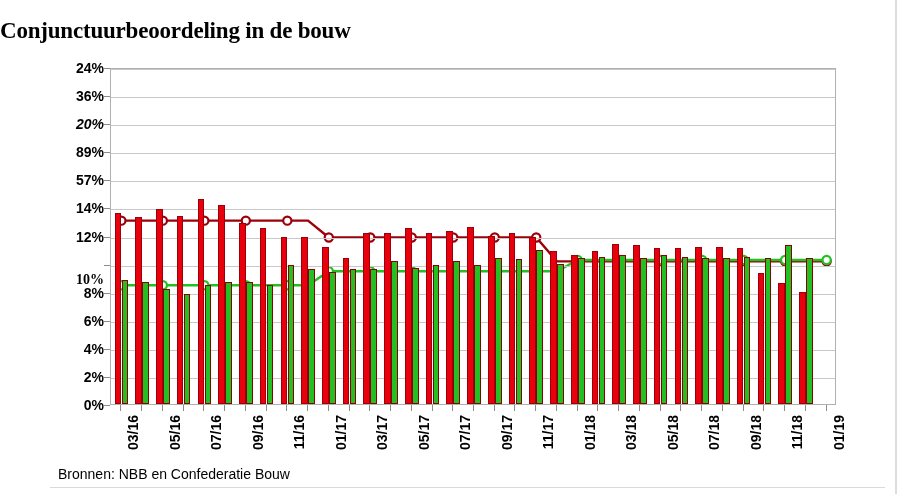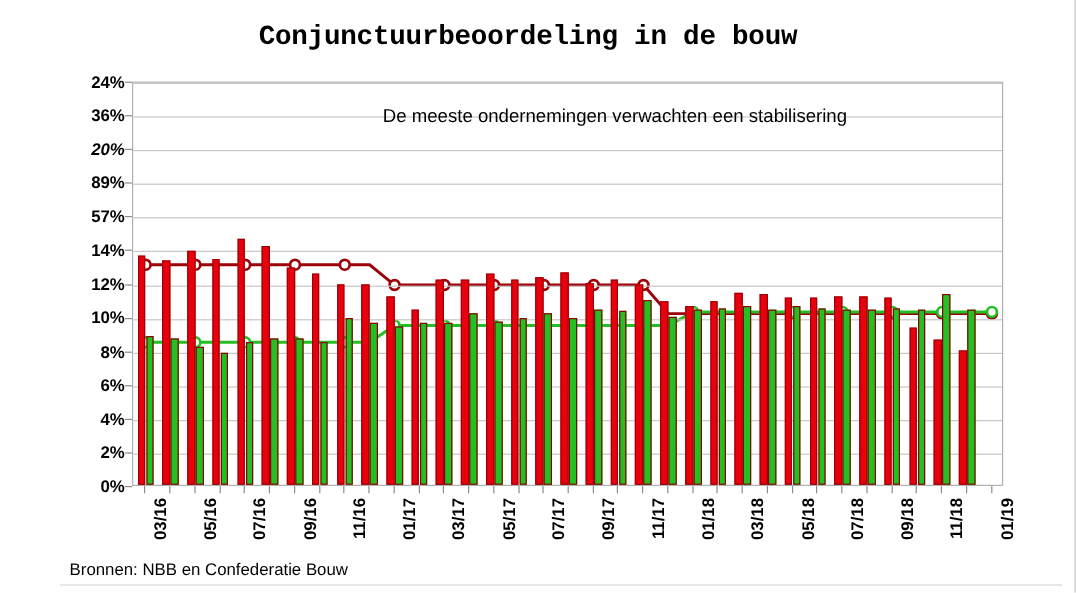--- a/index.html
+++ b/index.html
@@ -9,23 +9,23 @@
     color:#000;
   }
   #frame{
     position:absolute;left:0;top:0;width:897px;height:494px;
     box-sizing:border-box;
     border-right:2px solid #dcdcdc;
     background:#fff;
   }
   
   #title{
-    position:absolute;left:0;top:18px;width:880px;text-align:center;
+    position:absolute;left:0;top:18px;width:880px;
     font-size:23px;font-weight:bold;letter-spacing:-0.2px;
-    font-family:Liberation Mono, monospace;
+    font-family:Liberation Serif, serif;
   }
   
   #plot{
     position:absolute;
     left:110px;top:68px;width:726px;height:337px;
     border:1px solid #b0b0b0;
     box-sizing:border-box;
     background:#fff;
     overflow:visible;
   }
@@ -78,21 +78,21 @@
 <div id="frame">
 
   <div id="title">Conjunctuurbeoordeling in de bouw</div>
 
   <div id="yaxis">
       <div class="ytick" style="top: 330px;">0%</div>
       <div class="ytick" style="top: 301.917px;">2%</div>
       <div class="ytick" style="top: 273.833px;">4%</div>
       <div class="ytick" style="top: 245.75px;">6%</div>
       <div class="ytick" style="top: 217.667px;">8%</div>
-      <div class="ytick" style="top: 189px;">10%</div>
+      <div class="ytick" style="top: 205px; font-family: Liberation Serif, serif;">10%</div>
       <div class="ytick" style="top: 161.5px;">12%</div>
       <div class="ytick" style="top: 133.417px;">14%</div>
       <div class="ytick" style="top: 105.333px;">57%</div>
       <div class="ytick" style="top: 77.25px;">89%</div>
       <div class="ytick" style="top: 49.1667px; font-style: italic;">20%</div>
       <div class="ytick" style="top: 21.0833px;">36%</div>
       <div class="ytick" style="top: -7px;">24%</div>
     </div>
 
   <div id="plot">
@@ -268,24 +268,20 @@
       <div class="xlabel" style="left: 638.657px;">09/18</div>
       <div class="xtickmark" style="left: 653.4px;"></div>
       <div class="xtickmark" style="left: 674.143px;"></div>
       <div class="xlabel" style="left: 680.143px;">11/18</div>
       <div class="xtickmark" style="left: 694.886px;"></div>
       <div class="xtickmark" style="left: 715.629px;"></div>
       <div class="xlabel" style="left: 721.629px;">01/19</div>
     </div>
 
   <div id="legend">
-      <div class="legrow">
-        <span class="legswatch blank"></span>
-        <span class="legtext">De meeste ondernemingen verwachten een stabilisering</span>
-      </div>
     </div>
 
   <div id="source">Bronnen: NBB en Confederatie Bouw</div>
   <div id="sourcerule"></div>
 <div class="ytickmark" style="top: 405px; left: 104px;"></div>
     <div class="ytickmark" style="top: 376.917px; left: 104px;"></div>
     <div class="ytickmark" style="top: 348.833px; left: 104px;"></div>
     <div class="ytickmark" style="top: 320.75px; left: 104px;"></div>
     <div class="ytickmark" style="top: 292.667px; left: 104px;"></div>
     <div class="ytickmark" style="top: 264.583px; left: 104px;"></div>

